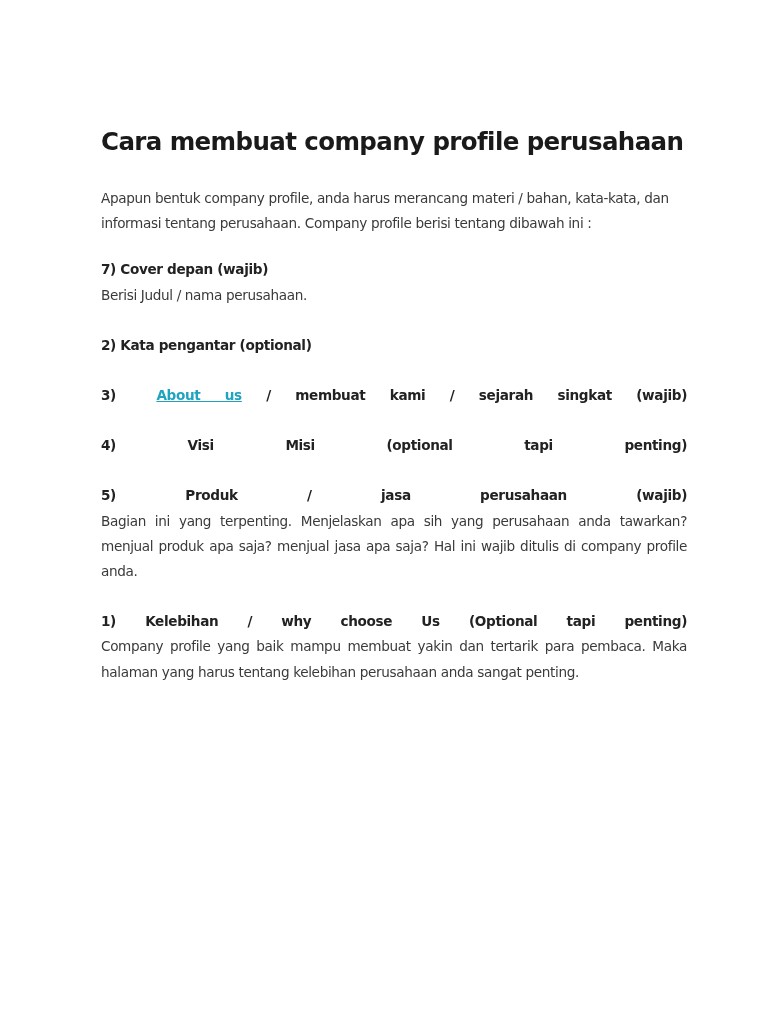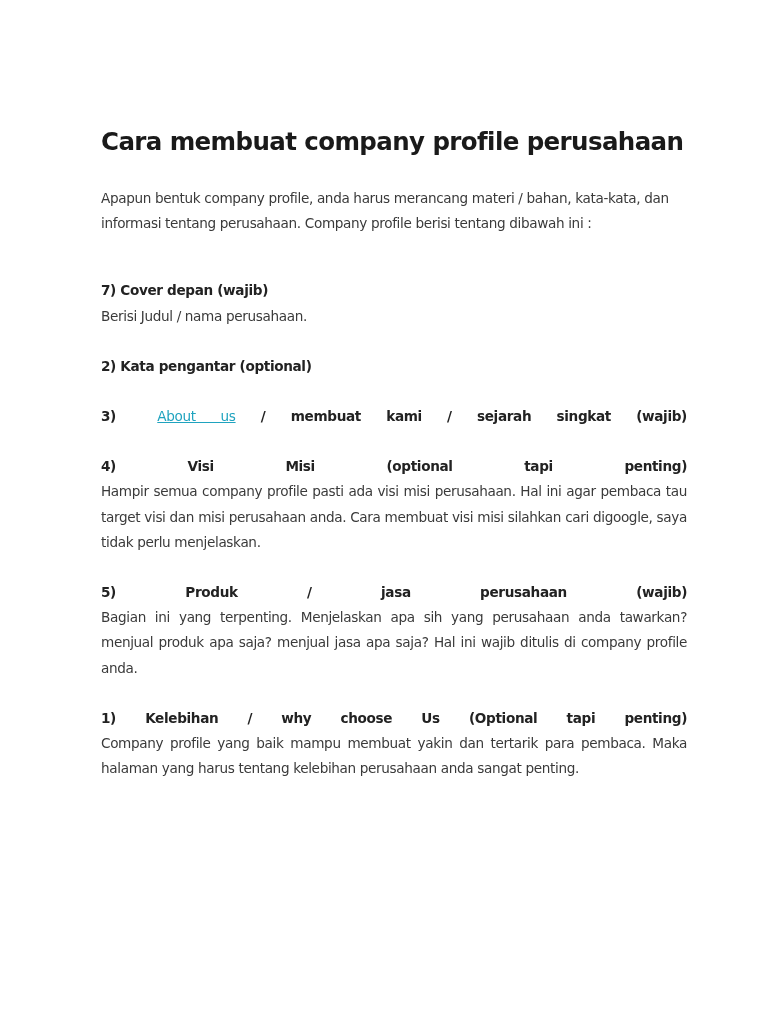--- a/index.html
+++ b/index.html
@@ -48,25 +48,25 @@
     }
     .head.spread {
       text-align: justify;
       text-align-last: justify;
       word-spacing: 0;
     }
     .link {
       color: #1fa3bf;
       text-decoration: underline;
       text-decoration-color: #1fa3bf;
-      font-weight: normal;
+      font-weight: bold;
       margin-left: 16px;
     }
     .intro {
-      margin-bottom: 42px;
+      margin-bottom: 21px;
     }
     .line {
       display: block;
     }
   </style>
 </head>
 <body>
 
 <div class="page">
 
@@ -82,21 +82,20 @@
   <div class="para">
     <span class="head">2) Kata pengantar (optional)</span>
   </div>
 
   <div class="para justify">
     <span class="head spread"><span>3)</span> <a class="link" href="#">About us</a> <span>/ membuat kami / sejarah singkat (wajib)</span></span>
   </div>
 
   <div class="para justify">
     <span class="head spread">4) Visi Misi (optional tapi penting)</span>
-    <span class="line justify">Hampir semua company profile pasti ada visi misi perusahaan. Hal ini agar pembaca tau target visi dan misi perusahaan anda. Cara membuat visi misi silahkan cari digoogle, saya tidak perlu menjelaskan.</span>
   </div>
 
   <div class="para justify">
     <span class="head spread">5) Produk / jasa perusahaan (wajib)</span>
     <span class="line justify">Bagian ini yang terpenting. Menjelaskan apa sih yang perusahaan anda tawarkan? menjual produk apa saja? menjual jasa apa saja? Hal ini wajib ditulis di company profile anda.</span>
   </div>
 
   <div class="para justify">
     <span class="head spread">1) Kelebihan / why choose Us (Optional tapi penting)</span>
     <span class="line justify">Company profile yang baik mampu membuat yakin dan tertarik para pembaca. Maka halaman yang harus tentang kelebihan perusahaan anda sangat penting.</span>

